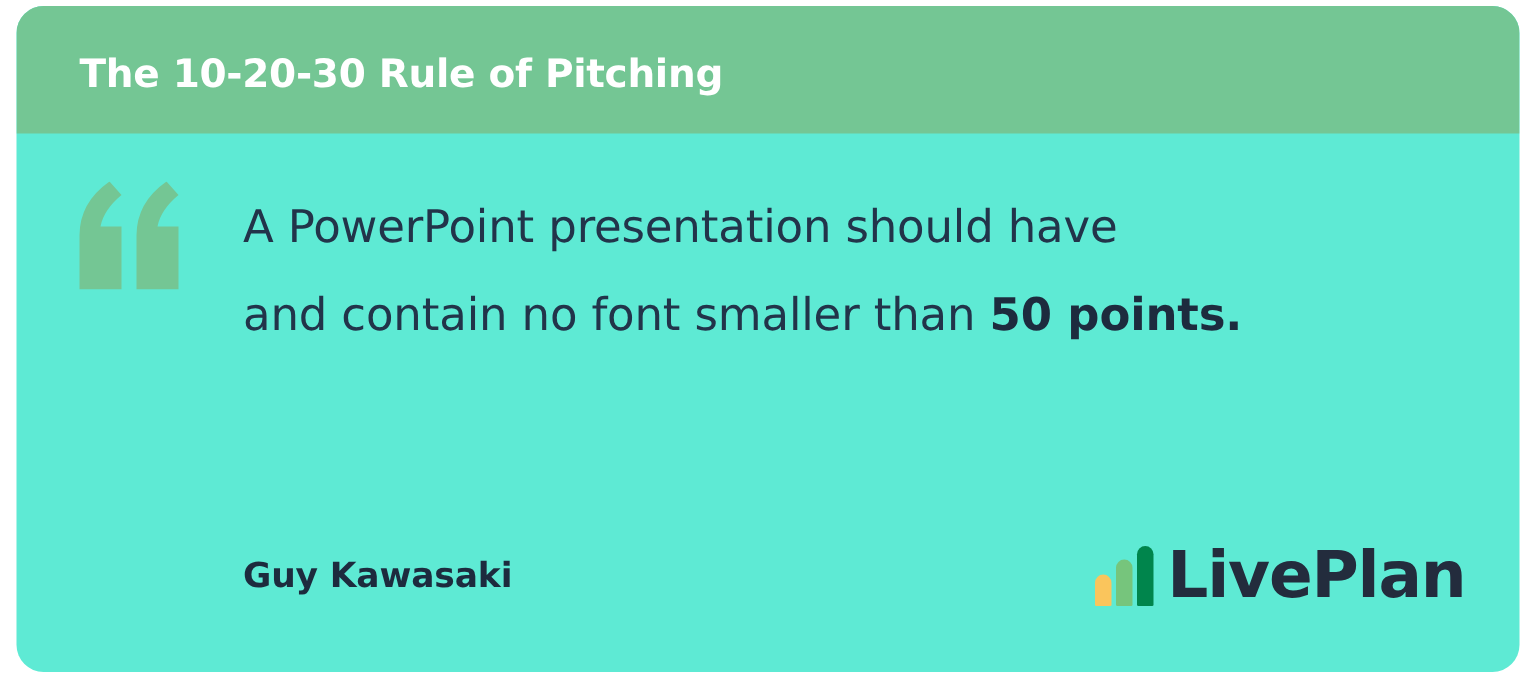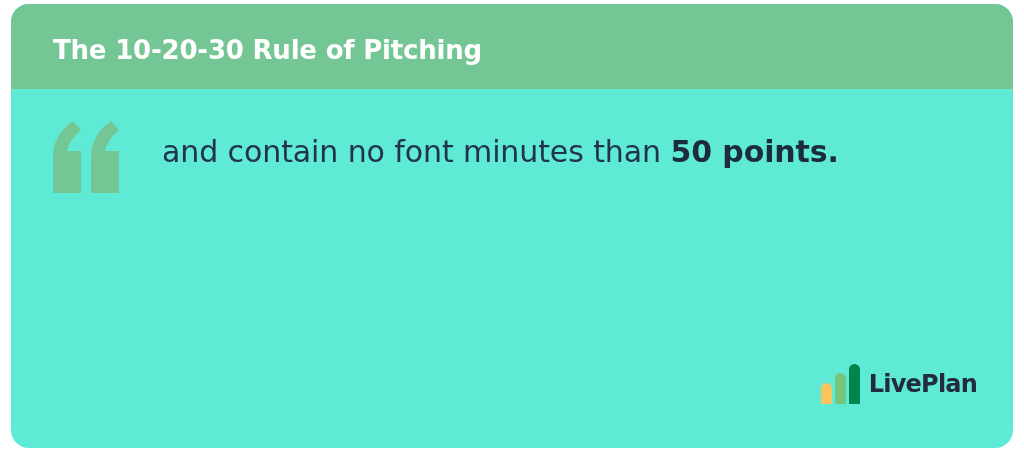--- a/index.html
+++ b/index.html
@@ -110,21 +110,21 @@
   }
   .logo-bar {
     width: 11px;
     border-radius: 6px 6px 1px 1px;
   }
   .logo-bar.bar-1 { height: 21px; background: #fac55c; }
   .logo-bar.bar-2 { height: 31px; background: #76c57c; }
   .logo-bar.bar-3 { height: 40px; background: #00854c; }
 
   .logo-wordmark {
-    font-size: 24px;
+    font-size: 43px;
     font-weight: bold;
     color: #232c3d;
     letter-spacing: -0.8px;
     line-height: 40px;
     white-space: nowrap;
   }
 </style>
 </head>
 <body>
 
@@ -138,24 +138,28 @@
 
     <div class="quote-mark">
       <svg width="78" height="72" viewBox="0 0 78 72" aria-hidden="true">
         <path d="M6 72 L6 36 Q6 14 26 0 L34 9 Q22 19 20 30 L34 30 L34 72 Z" fill="#74c694"></path>
         <path d="M44 72 L44 36 Q44 14 64 0 L72 9 Q60 19 58 30 L72 30 L72 72 Z" fill="#74c694"></path>
       </svg>
     </div>
 
     <div class="quote-text">
       <div class="quote-line">
-        <span>and contain no font minutes than </span><span class="strong">50 points.</span>
+        <span>A PowerPoint presentation should have</span>
+      </div>
+      <div class="quote-line">
+        <span>and contain no font smaller than </span><span class="strong">50 points.</span>
       </div>
     </div>
 
+    <div class="attribution">Guy Kawasaki</div>
 
     <div class="brand-logo">
       <div class="logo-bars">
         <div class="logo-bar bar-1"></div>
         <div class="logo-bar bar-2"></div>
         <div class="logo-bar bar-3"></div>
       </div>
       <div class="logo-wordmark">LivePlan</div>
     </div>
 

